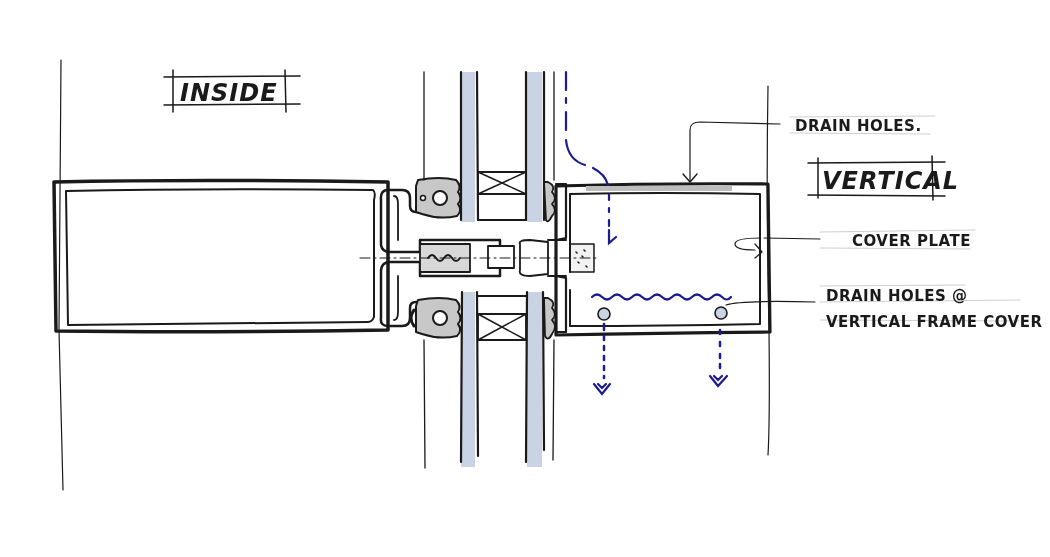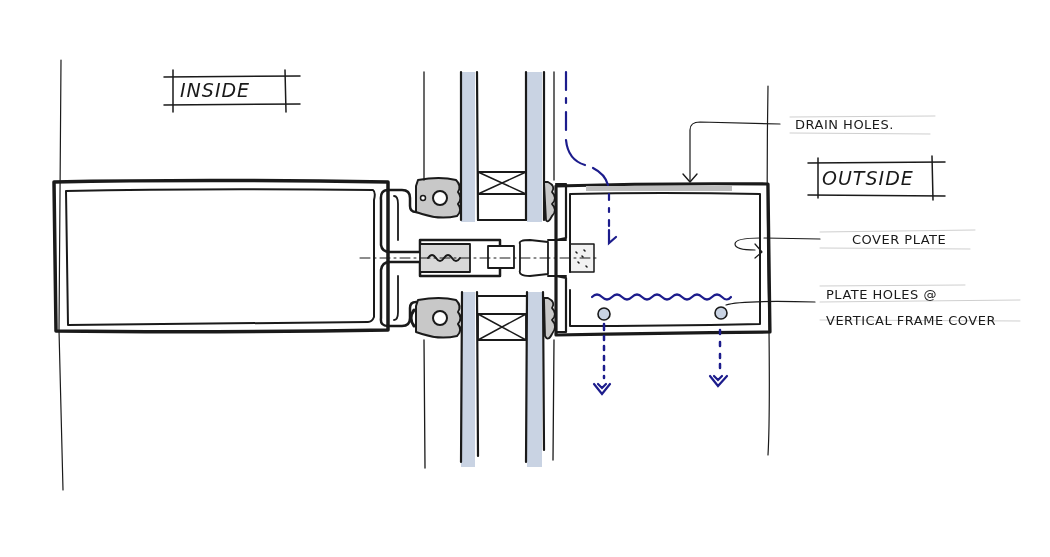--- a/index.html
+++ b/index.html
@@ -1,20 +1,20 @@
 <!DOCTYPE html>
 <html><head>
 <meta charset="utf-8">
 <style>
   html, body { margin: 0; padding: 0; background: #ffffff; }
   body { width: 1050px; height: 557px; position: relative; overflow: hidden; font-family: "Liberation Sans", sans-serif; }
   #sketch { position: absolute; left: 0; top: 0; }
   .lbl { position: absolute; font-family: "DejaVu Sans", sans-serif; color: #1a1a1a; letter-spacing: 1px; font-weight: bold; }
-  .note { font-size: 13px; font-weight: normal; letter-spacing: 0.5px; }
-  .title { font-size: 19px; font-weight: normal; font-style: italic; }
+  .note { font-size: 15px; font-weight: bold; letter-spacing: 0.5px; }
+  .title { font-size: 24px; font-weight: bold; font-style: italic; }
 </style>
 </head>
 <body>
 
 <svg id="sketch" width="1050" height="557" viewBox="0 0 1050 557" xmlns="http://www.w3.org/2000/svg">
   <g fill="none" stroke="#1a1a1a" stroke-linecap="round" stroke-linejoin="round">
 
     <path d="M61 60 Q60 200 59 330 Q61 420 63 490" stroke-width="1.2"></path>
 
     <g>
@@ -137,17 +137,17 @@
     <path d="M710 376 L718 386 L727 376 M714 376 L718 380 L722 376"></path>
   </g>
 
   <g stroke="#1a1a1a" stroke-width="1.6">
     <circle cx="604" cy="314" r="6" fill="#c9d3e3"></circle>
     <circle cx="721" cy="313" r="6" fill="#c9d3e3"></circle>
   </g>
 </svg>
 
 <div class="lbl title" style="left:180px; top:79px;">INSIDE</div>
-<div class="lbl title" style="left:822px; top:167px;">OUTSIDE</div>
+<div class="lbl title" style="left:822px; top:167px;">VERTICAL</div>
 <div class="lbl note" style="left:795px; top:117px;">DRAIN HOLES.</div>
 <div class="lbl note" style="left:852px; top:232px;">COVER PLATE</div>
-<div class="lbl note" style="left:826px; top:287px;">PLATE HOLES @</div>
+<div class="lbl note" style="left:826px; top:287px;">DRAIN HOLES @</div>
 <div class="lbl note" style="left:826px; top:306px;margin-top:7px;">VERTICAL FRAME COVER</div>
 
 </body></html>

